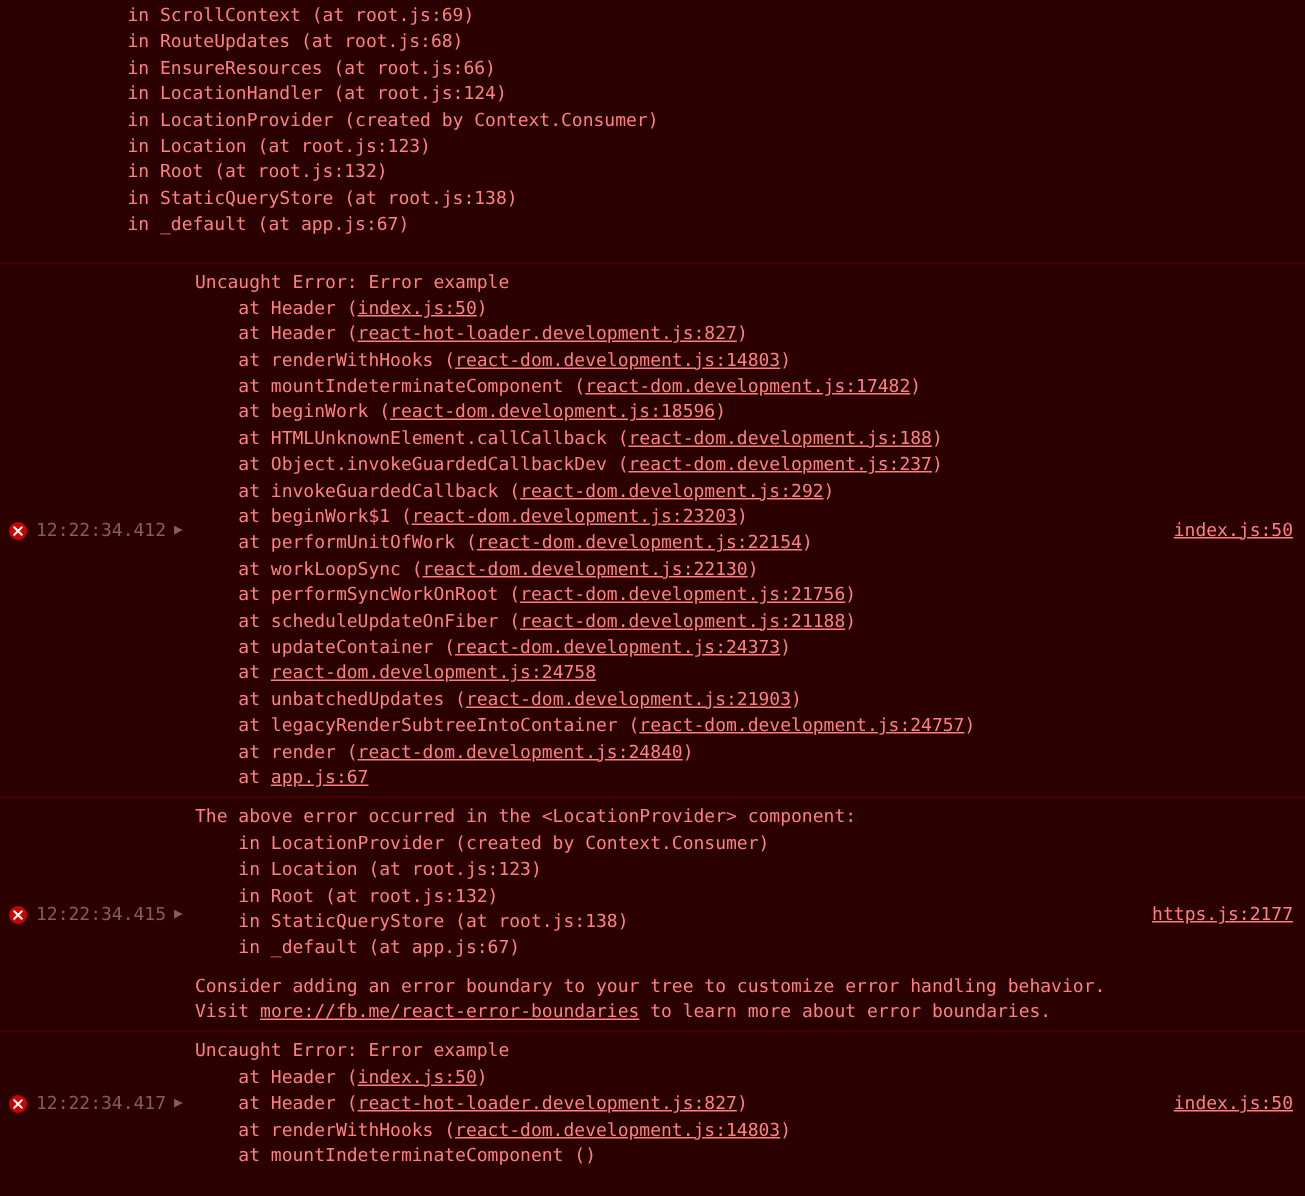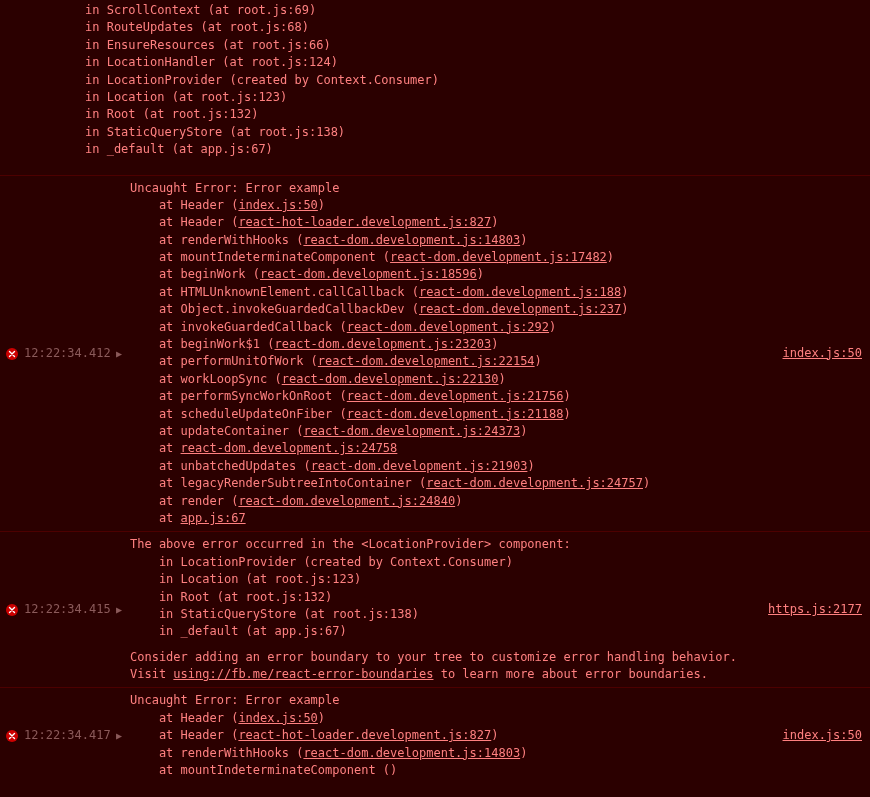--- a/index.html
+++ b/index.html
@@ -45,21 +45,21 @@
         <div class="badge-col">
           <div class="badge">
             <svg width="8" height="8" viewBox="0 0 8 8">
               <path d="M1.5 1.5 L6.5 6.5 M6.5 1.5 L1.5 6.5" stroke="#fff" stroke-width="1.4" stroke-linecap="round"></path>
             </svg>
           </div>
         </div>
         <div class="time-col">12:22:34.415</div>
         <div class="toggle-col">▶</div>
         <div class="msg-col"><div>The above error occurred in the &lt;LocationProvider&gt; component:</div><div style="white-space: pre;">    in LocationProvider (created by Context.Consumer)</div><div style="white-space: pre;">    in Location (at root.js:123)</div><div style="white-space: pre;">    in Root (at root.js:132)</div><div style="white-space: pre;">    in StaticQueryStore (at root.js:138)</div><div style="white-space: pre;">    in _default (at app.js:67)</div><div style="height: 8px;"></div><div style="white-space: pre-wrap;">Consider adding an error boundary to your tree to customize error handling behavior.
-Visit <span class="u">using://fb.me/react-error-boundaries</span> to learn more about error boundaries.</div></div>
+Visit <span class="u">more://fb.me/react-error-boundaries</span> to learn more about error boundaries.</div></div>
         <div class="src-col">https.js:2177</div>
       </div>
       <div class="entry">
         <div class="badge-col">
           <div class="badge">
             <svg width="8" height="8" viewBox="0 0 8 8">
               <path d="M1.5 1.5 L6.5 6.5 M6.5 1.5 L1.5 6.5" stroke="#fff" stroke-width="1.4" stroke-linecap="round"></path>
             </svg>
           </div>
         </div>

